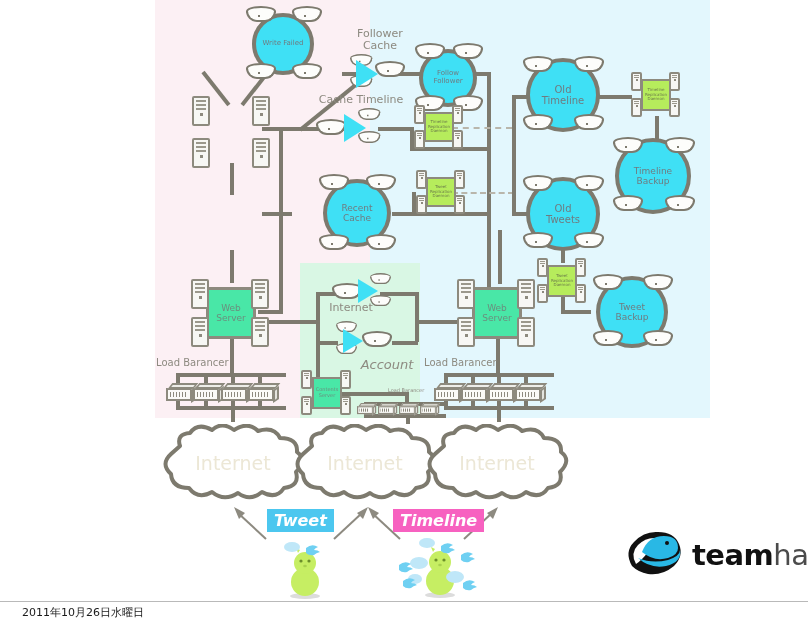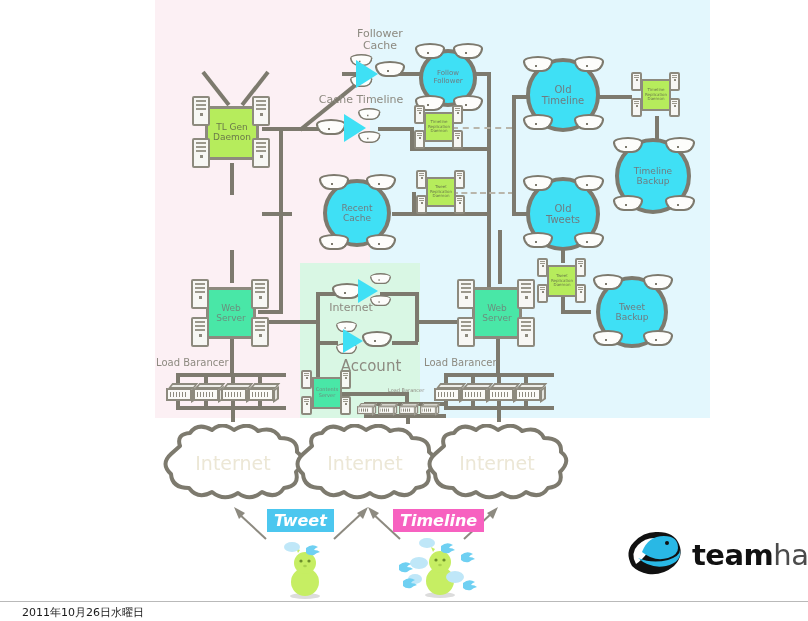--- a/index.html
+++ b/index.html
@@ -178,20 +178,44 @@
   <div class="ln lnv" style="left:471px;top:373px;height:14px;"></div>
   <div class="ln lnv" style="left:497px;top:373px;height:14px;"></div>
   <div class="ln lnv" style="left:524px;top:373px;height:14px;"></div>
   <div class="ln lnh" style="left:444px;top:406px;width:110px;"></div>
   <div class="ln lnv" style="left:444px;top:400px;height:8px;"></div>
   <div class="ln lnv" style="left:471px;top:400px;height:8px;"></div>
   <div class="ln lnv" style="left:497px;top:400px;height:22px;"></div>
   <div class="ln lnv" style="left:524px;top:400px;height:8px;"></div>
 
 
+  <div class="dbnode" style="left:247px;top:8px;width:72px;height:72px;">
+    <div class="core" style="width:54px;height:54px;"></div>
+    <div class="disk" style="left:-1px;top:-2px;">
+        <div class="top"></div>
+        <div class="bot"></div>
+        <div class="dot"></div>
+      </div>
+    <div class="disk" style="left:45px;top:-2px;">
+        <div class="top"></div>
+        <div class="bot"></div>
+        <div class="dot"></div>
+      </div>
+    <div class="disk" style="left:-1px;top:55px;">
+        <div class="top"></div>
+        <div class="bot"></div>
+        <div class="dot"></div>
+      </div>
+    <div class="disk" style="left:45px;top:55px;">
+        <div class="top"></div>
+        <div class="bot"></div>
+        <div class="dot"></div>
+      </div>
+    <div class="lbl" style="font-size:7px;">Write Failed</div>
+  </div>
 
 
   <div class="dbnode" style="left:318px;top:174px;width:78px;height:78px;">
     <div class="core" style="width:60px;height:60px;"></div>
     <div class="disk" style="left:1px;top:0px;">
         <div class="top"></div>
         <div class="bot"></div>
         <div class="dot"></div>
       </div>
     <div class="disk" style="left:48px;top:0px;">
@@ -361,22 +385,20 @@
         <i></i>
         <i></i>
         <u></u>
       </div>
     <div class="rack" style="left:57px;top:38px;">
         <i></i>
         <i></i>
         <i></i>
         <u></u>
       </div>
-    <div class="appbox" style="left:10px;top:6px;width:54px;height:54px;font-size:9px;white-space:pre-line;">TL Gen
-Daemon</div>
   </div>
 
   <div style="position:absolute;left:416px;top:108px;width:46px;height:40px;">
     <div class="rack sm" style="left:-2px;top:-3px;">
         <i></i>
         <i></i>
         <u></u>
       </div>
     <div class="rack sm" style="left:36px;top:-3px;">
         <i></i>
@@ -703,21 +725,21 @@
       <div class="body"></div>
       <div class="top"></div>
       <div class="side"></div>
       <div class="led"></div>
     </div>
 
   <div class="cap" style="left:340px;top:28px;width:80px;font-size:11px;white-space:pre-line;">Follower
 Cache</div>
   <div class="cap" style="left:306px;top:94px;width:110px;font-size:11px;">Cache Timeline</div>
   <div class="cap" style="left:316px;top:302px;width:70px;font-size:11px;">Internet</div>
-  <div class="cap" style="left:340px;top:358px;width:62px;font-size:15px;">Account</div>
+  <div class="cap" style="left:356px;top:358px;width:62px;font-size:13px;font-style:italic;">Account</div>
   <div class="cap" style="left:156px;top:357px;width:100px;font-size:10px;text-align:left;">Load Barancer</div>
   <div class="cap" style="left:388px;top:388px;width:60px;font-size:5px;text-align:left;">Load Barancer</div>
   <div class="cap" style="left:424px;top:357px;width:100px;font-size:10px;text-align:left;">Load Barancer</div>
 
   <div class="cloud" style="left:158px;top:424px;">
     <svg width="150" height="78" viewBox="0 0 150 78">
       <path d="M22 22 Q18 10 32 9 Q40 -2 54 6 Q64 -3 76 6 Q90 -3 100 7 Q116 2 122 14
                Q140 14 139 28 Q150 36 138 48 Q142 62 126 64 Q118 76 104 68
                Q92 78 80 69 Q66 78 54 68 Q40 76 31 64 Q14 64 13 50 Q2 40 13 30 Z" fill="#ffffff" stroke="#7d7a6e" stroke-width="4" stroke-linejoin="round"></path>
     </svg>

